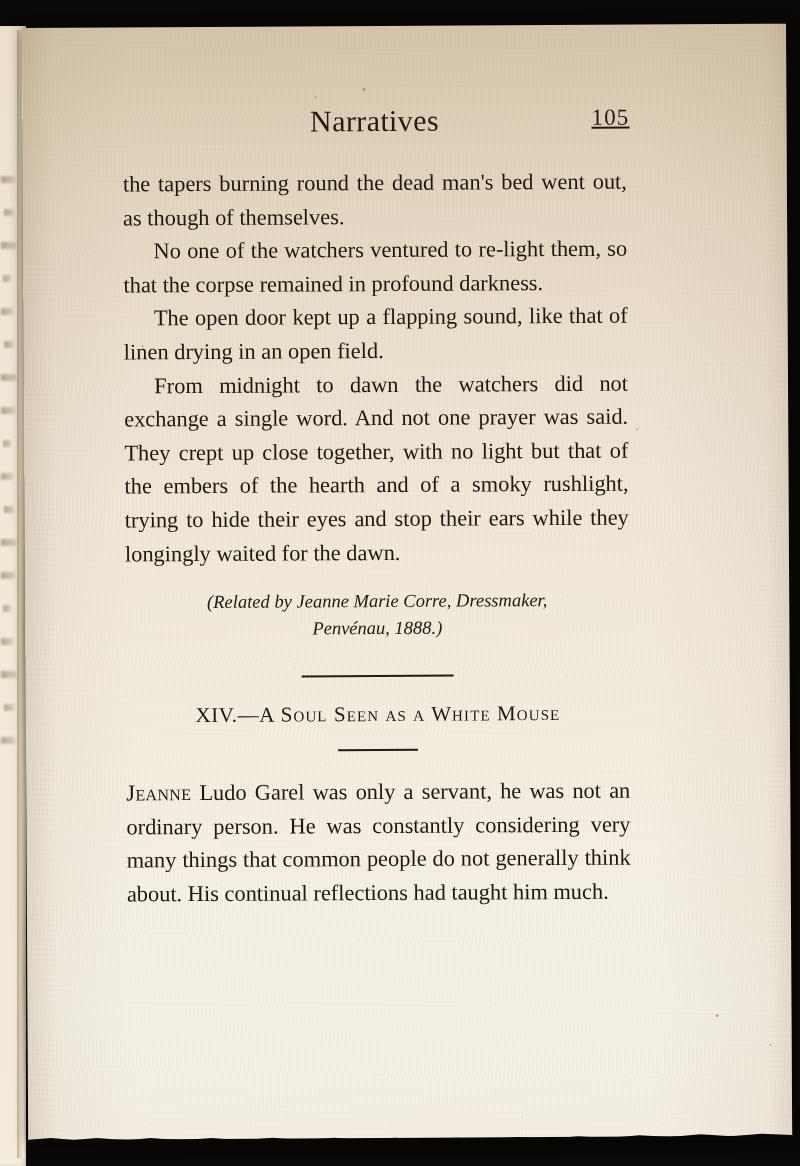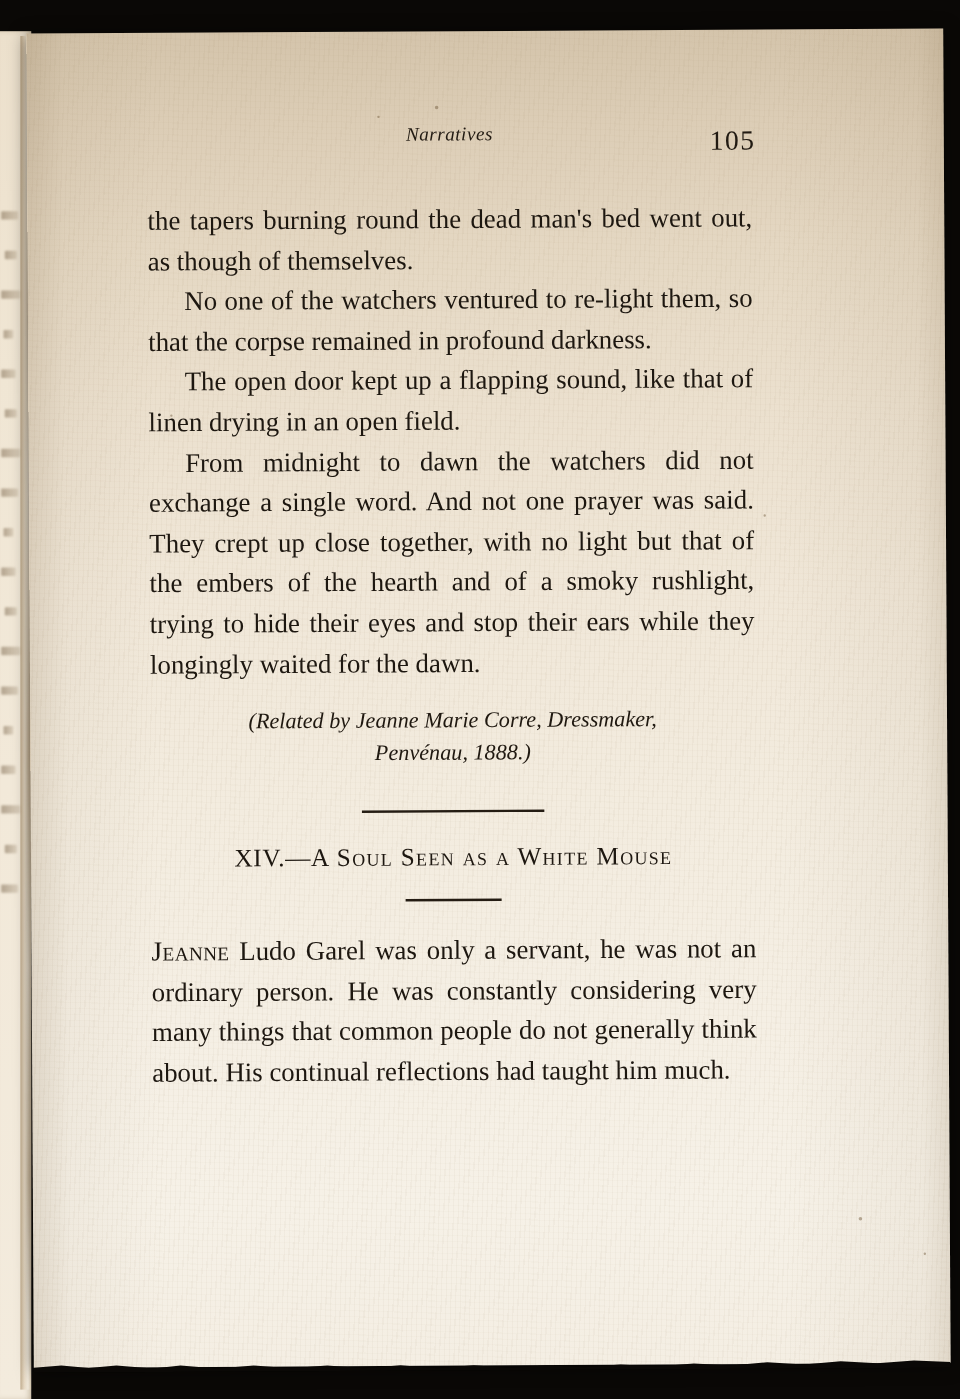--- a/index.html
+++ b/index.html
@@ -150,31 +150,31 @@
 
   
   .running-head{
     position:relative;
     height:40px;
   }
   .head-title{
     position:absolute;
     left:50%; top:0;
     transform:translateX(-50%);
-    font-style:italic;
-    font-size:16px;
+    font-size:30px;
     letter-spacing:.4px;
     color:#211a12;
   }
   .folio{
     position:absolute;
     right:-3px; top:2px;
     font-size:23px;
     letter-spacing:1.2px;
     color:#211a12;
+    text-decoration:underline;
   }
 
   
   .body-text{ margin-top:22px; }
 
   p.para{
     font-size:22.4px;
     line-height:33.6px;
     text-align:justify;
     text-justify:inter-word;

